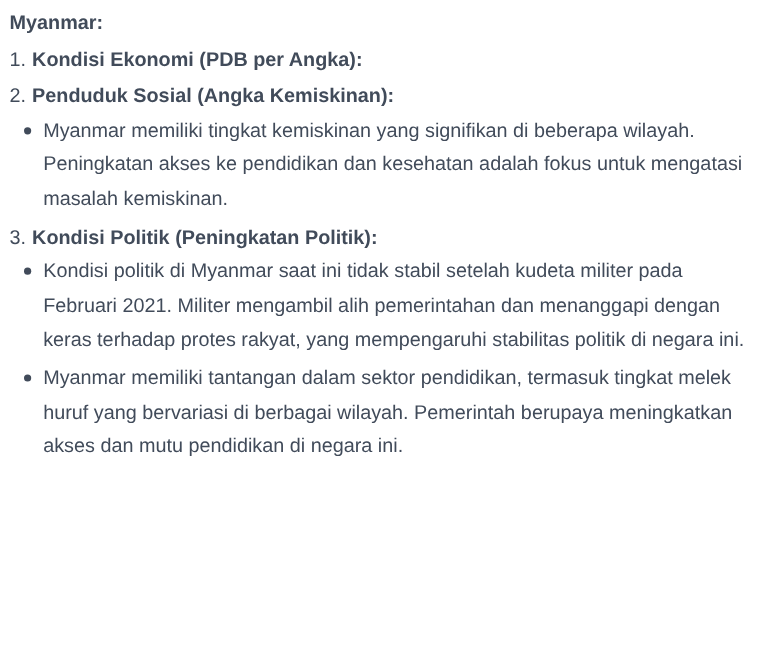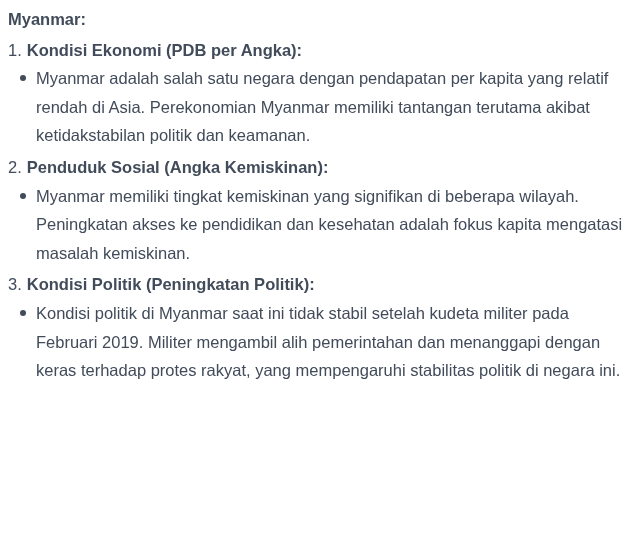--- a/index.html
+++ b/index.html
@@ -60,39 +60,39 @@
 <body>
 
 <div class="doc">
 
   <p class="title">Myanmar:</p>
 
   <section>
     <p class="sec-heading">
       <span class="sec-num">1.</span><strong>Kondisi Ekonomi (PDB per Angka):</strong>
     </p>
-    <ul class="bullets">
-      <li>Myanmar adalah salah satu negara dengan pendapatan per kapita yang relatif rendah di Asia. Perekonomian Myanmar memiliki tantangan terutama akibat ketidakstabilan politik dan keamanan.</li>
-    </ul>
   </section>
 
   <section>
     <p class="sec-heading">
       <span class="sec-num">2.</span><strong>Penduduk Sosial (Angka Kemiskinan):</strong>
     </p>
     <ul class="bullets">
-      <li>Myanmar memiliki tingkat kemiskinan yang signifikan di beberapa wilayah. Peningkatan akses ke pendidikan dan kesehatan adalah fokus kapita mengatasi masalah kemiskinan.</li>
+      <li>Myanmar memiliki tingkat kemiskinan yang signifikan di beberapa wilayah. Peningkatan akses ke pendidikan dan kesehatan adalah fokus untuk mengatasi masalah kemiskinan.</li>
     </ul>
   </section>
 
   <section>
     <p class="sec-heading">
       <span class="sec-num">3.</span><strong>Kondisi Politik (Peningkatan Politik):</strong>
     </p>
     <ul class="bullets">
-      <li>Kondisi politik di Myanmar saat ini tidak stabil setelah kudeta militer pada Februari 2019. Militer mengambil alih pemerintahan dan menanggapi dengan keras terhadap protes rakyat, yang mempengaruhi stabilitas politik di negara ini.</li>
+      <li>Kondisi politik di Myanmar saat ini tidak stabil setelah kudeta militer pada Februari 2021. Militer mengambil alih pemerintahan dan menanggapi dengan keras terhadap protes rakyat, yang mempengaruhi stabilitas politik di negara ini.</li>
     </ul>
   </section>
 
   <section>
+    <ul class="bullets">
+      <li>Myanmar memiliki tantangan dalam sektor pendidikan, termasuk tingkat melek huruf yang bervariasi di berbagai wilayah. Pemerintah berupaya meningkatkan akses dan mutu pendidikan di negara ini.</li>
+    </ul>
   </section>
 
 </div>
 
 </body></html>

